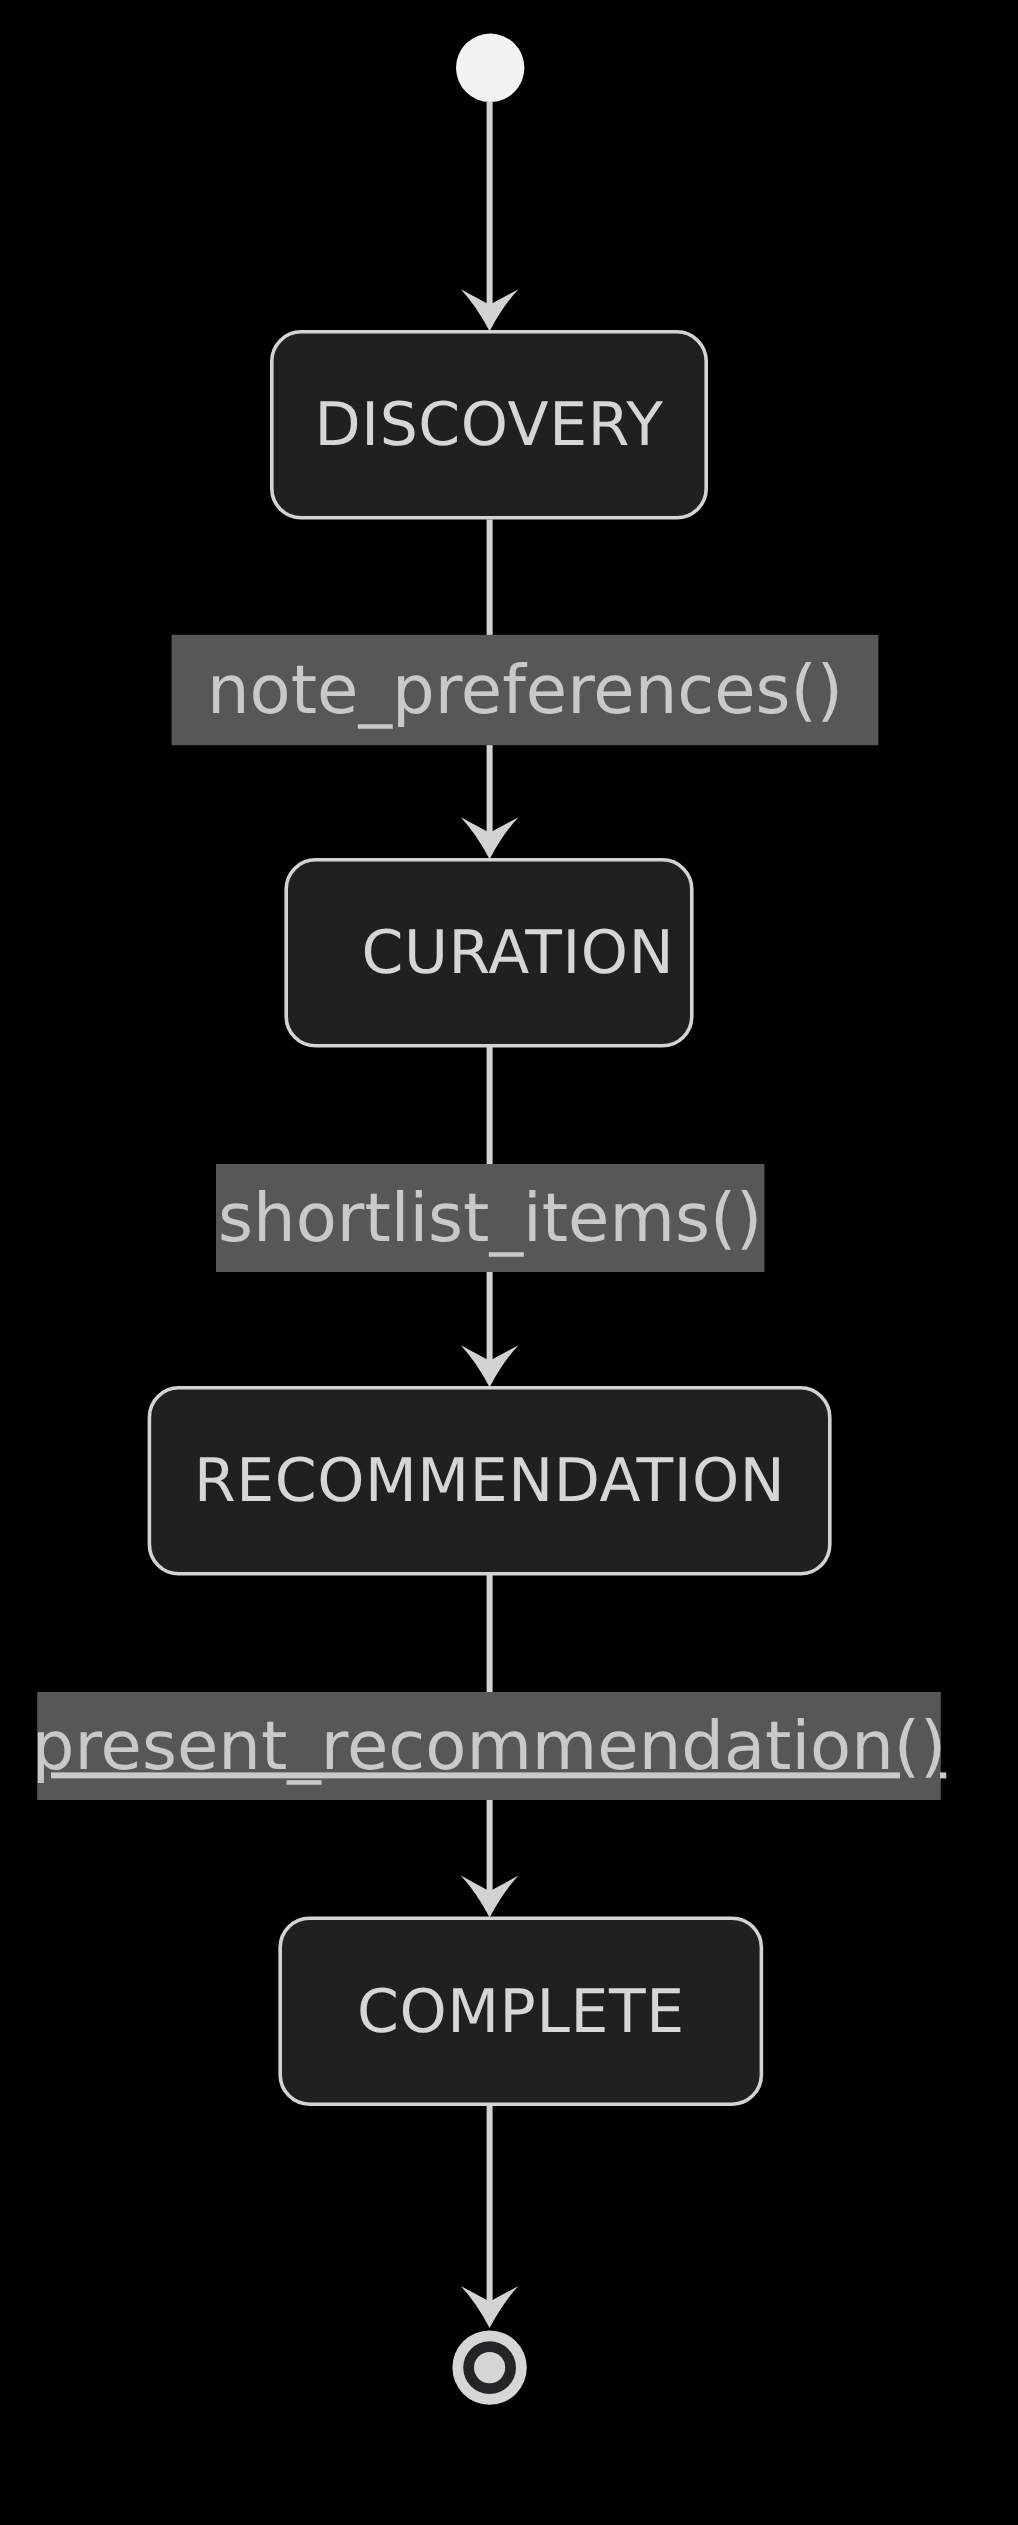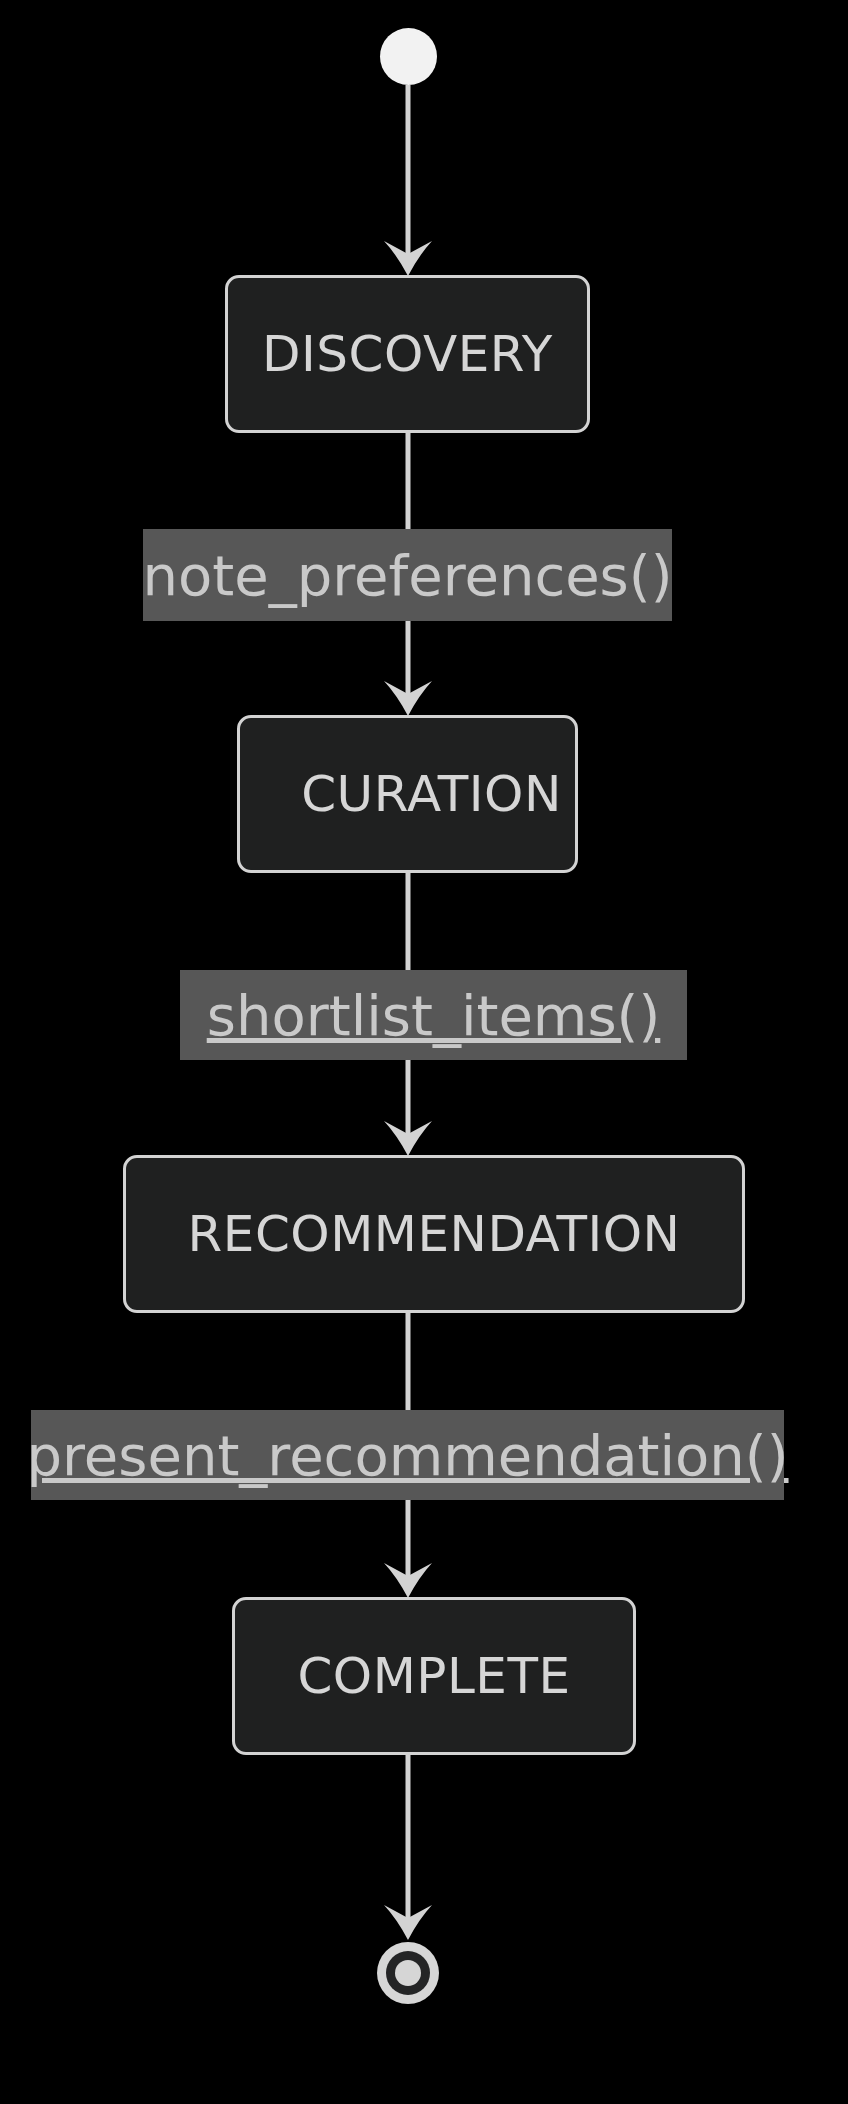--- a/index.html
+++ b/index.html
@@ -29,49 +29,49 @@
     width: 57px;
     height: 57px;
     border-radius: 50%;
     background: #f2f2f2;
   }
   .state-node {
     position: absolute;
     box-sizing: border-box;
     background: #1f2020;
     border: 3px solid #d3d3d3;
-    border-radius: 14px;
+    border-radius: 26px;
     display: flex;
     align-items: center;
     justify-content: center;
   }
   .state-node .state-label {
     color: #d6d6d6;
     font-size: 50px;
     letter-spacing: 0.5px;
     white-space: nowrap;
   }
   .node-discovery      { left: 225px; top: 275px;  width: 365px; height: 158px; }
   .node-curation       { left: 237px; top: 715px;  width: 341px; height: 158px; padding-left: 48px; }
-  .node-recommendation { left: 123px; top: 1155px; width: 622px; height: 158px; }
+  .node-recommendation { left: 123px; top: 1155px; width: 570px; height: 158px; }
   .node-complete       { left: 232px; top: 1597px; width: 404px; height: 158px; }
 
   .edge-label {
     position: absolute;
     box-sizing: border-box;
     background: #575757;
     color: #c9c9c9;
     font-size: 56px;
     display: flex;
     align-items: center;
     justify-content: center;
     white-space: nowrap;
   }
-  .label-note    { left: 143px; top: 529px;  width: 529px; height: 92px; }
-  .label-short   { left: 180px; top: 970px;  width: 507px; height: 90px; text-decoration: underline; }
+  .label-note    { left: 143px; top: 529px;  width: 589px; height: 92px; }
+  .label-short   { left: 180px; top: 970px;  width: 457px; height: 90px; }
   .label-present { left: 31px;  top: 1410px; width: 753px; height: 90px; text-decoration: underline; }
 
   .end-marker {
     position: absolute;
     left: 377px;
     top: 1942px;
     width: 62px;
     height: 62px;
     border-radius: 50%;
     background: #d6d6d6;

